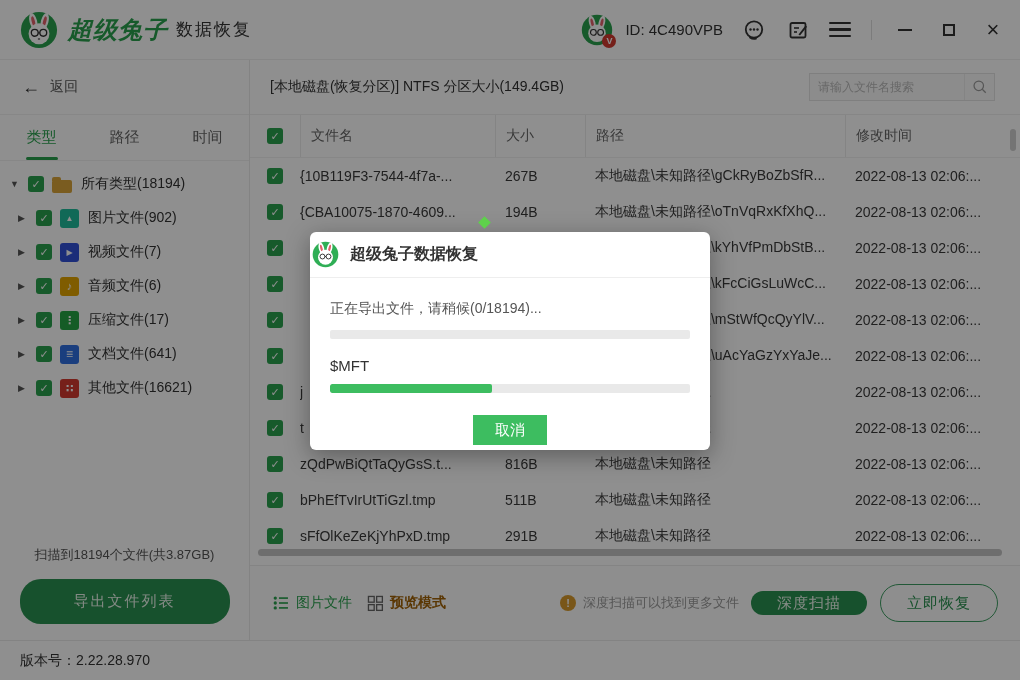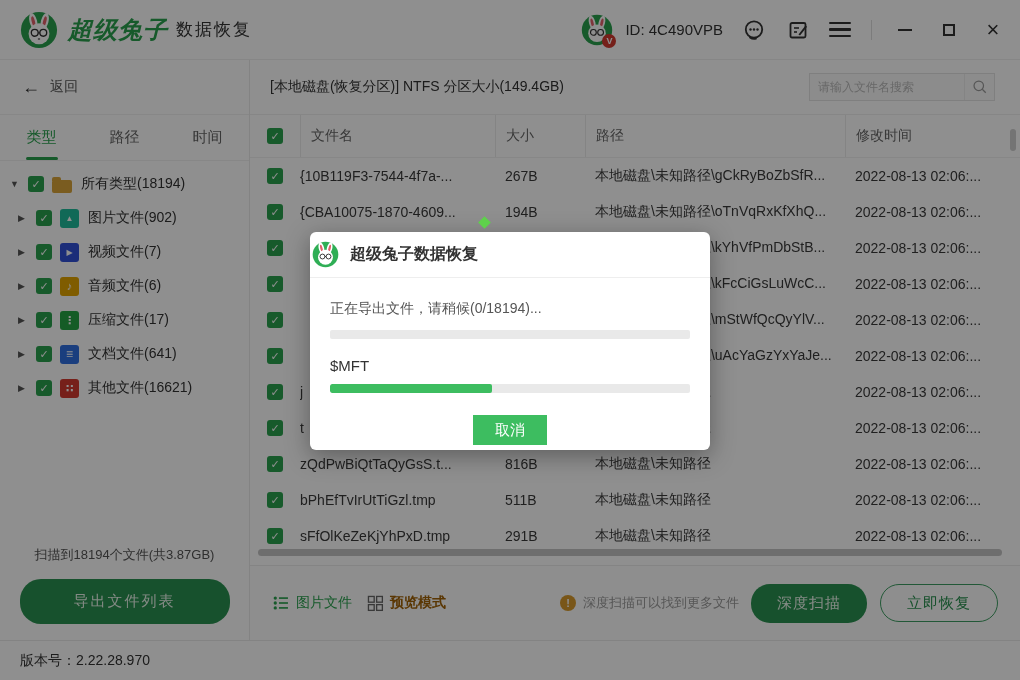--- a/index.html
+++ b/index.html
@@ -94,21 +94,21 @@
   .hscroll-thumb { position:absolute; left:8px; right:18px; top:489px; height:7px; border-radius:4px; background:#c4c4c4; }
 
   .bottom-bar { position:absolute; left:0; right:0; top:505px; height:75px; border-top:1px solid #ececec;
     background:#fdfdfd; display:flex; align-items:center; padding:0 22px; }
   .mode-item { display:flex; align-items:center; gap:6px; cursor:pointer; font-size:14px; }
   .mode-item.active { color:#2aa14e; }
   .mode-item.inactive { color:#a16207; margin-left:14px;font-weight:bold; }
   .hint { margin-left:auto; display:flex; align-items:center; gap:7px; color:#999; font-size:13px; }
   .warn-circle { width:16px; height:16px; border-radius:50%; background:#d89a2c; color:#fff; font-size:11px;
     font-weight:bold; display:flex; align-items:center; justify-content:center; }
-  .deep-btn { margin-left:12px; height:39px; padding:0 26px; border:none; border-radius:19px; background:#2a9150;
+  .deep-btn { margin-left:12px; height:24px; padding:0 26px; border:none; border-radius:19px; background:#2a9150;
     color:#eaf5ec; font-size:15px; letter-spacing:1px; cursor:pointer; font-family:inherit; }
   .recover-btn { margin-left:13px; height:38px; padding:0 26px; border:1px solid #3d9e62; border-radius:19px;
     background:transparent; color:#2a9150; font-size:15px; letter-spacing:1px; cursor:pointer; font-family:inherit; }
 
   
   .footer { position:absolute; left:0; top:640px; width:1020px; height:40px; background:#fff;
     border-top:1px solid #e9e9e9; display:flex; align-items:center; padding-left:20px; font-size:14px; color:#333; }
 
   
   .overlay { position:absolute; left:0; top:0; width:1020px; height:680px; background:rgba(0,0,0,0.44); z-index:50; }

